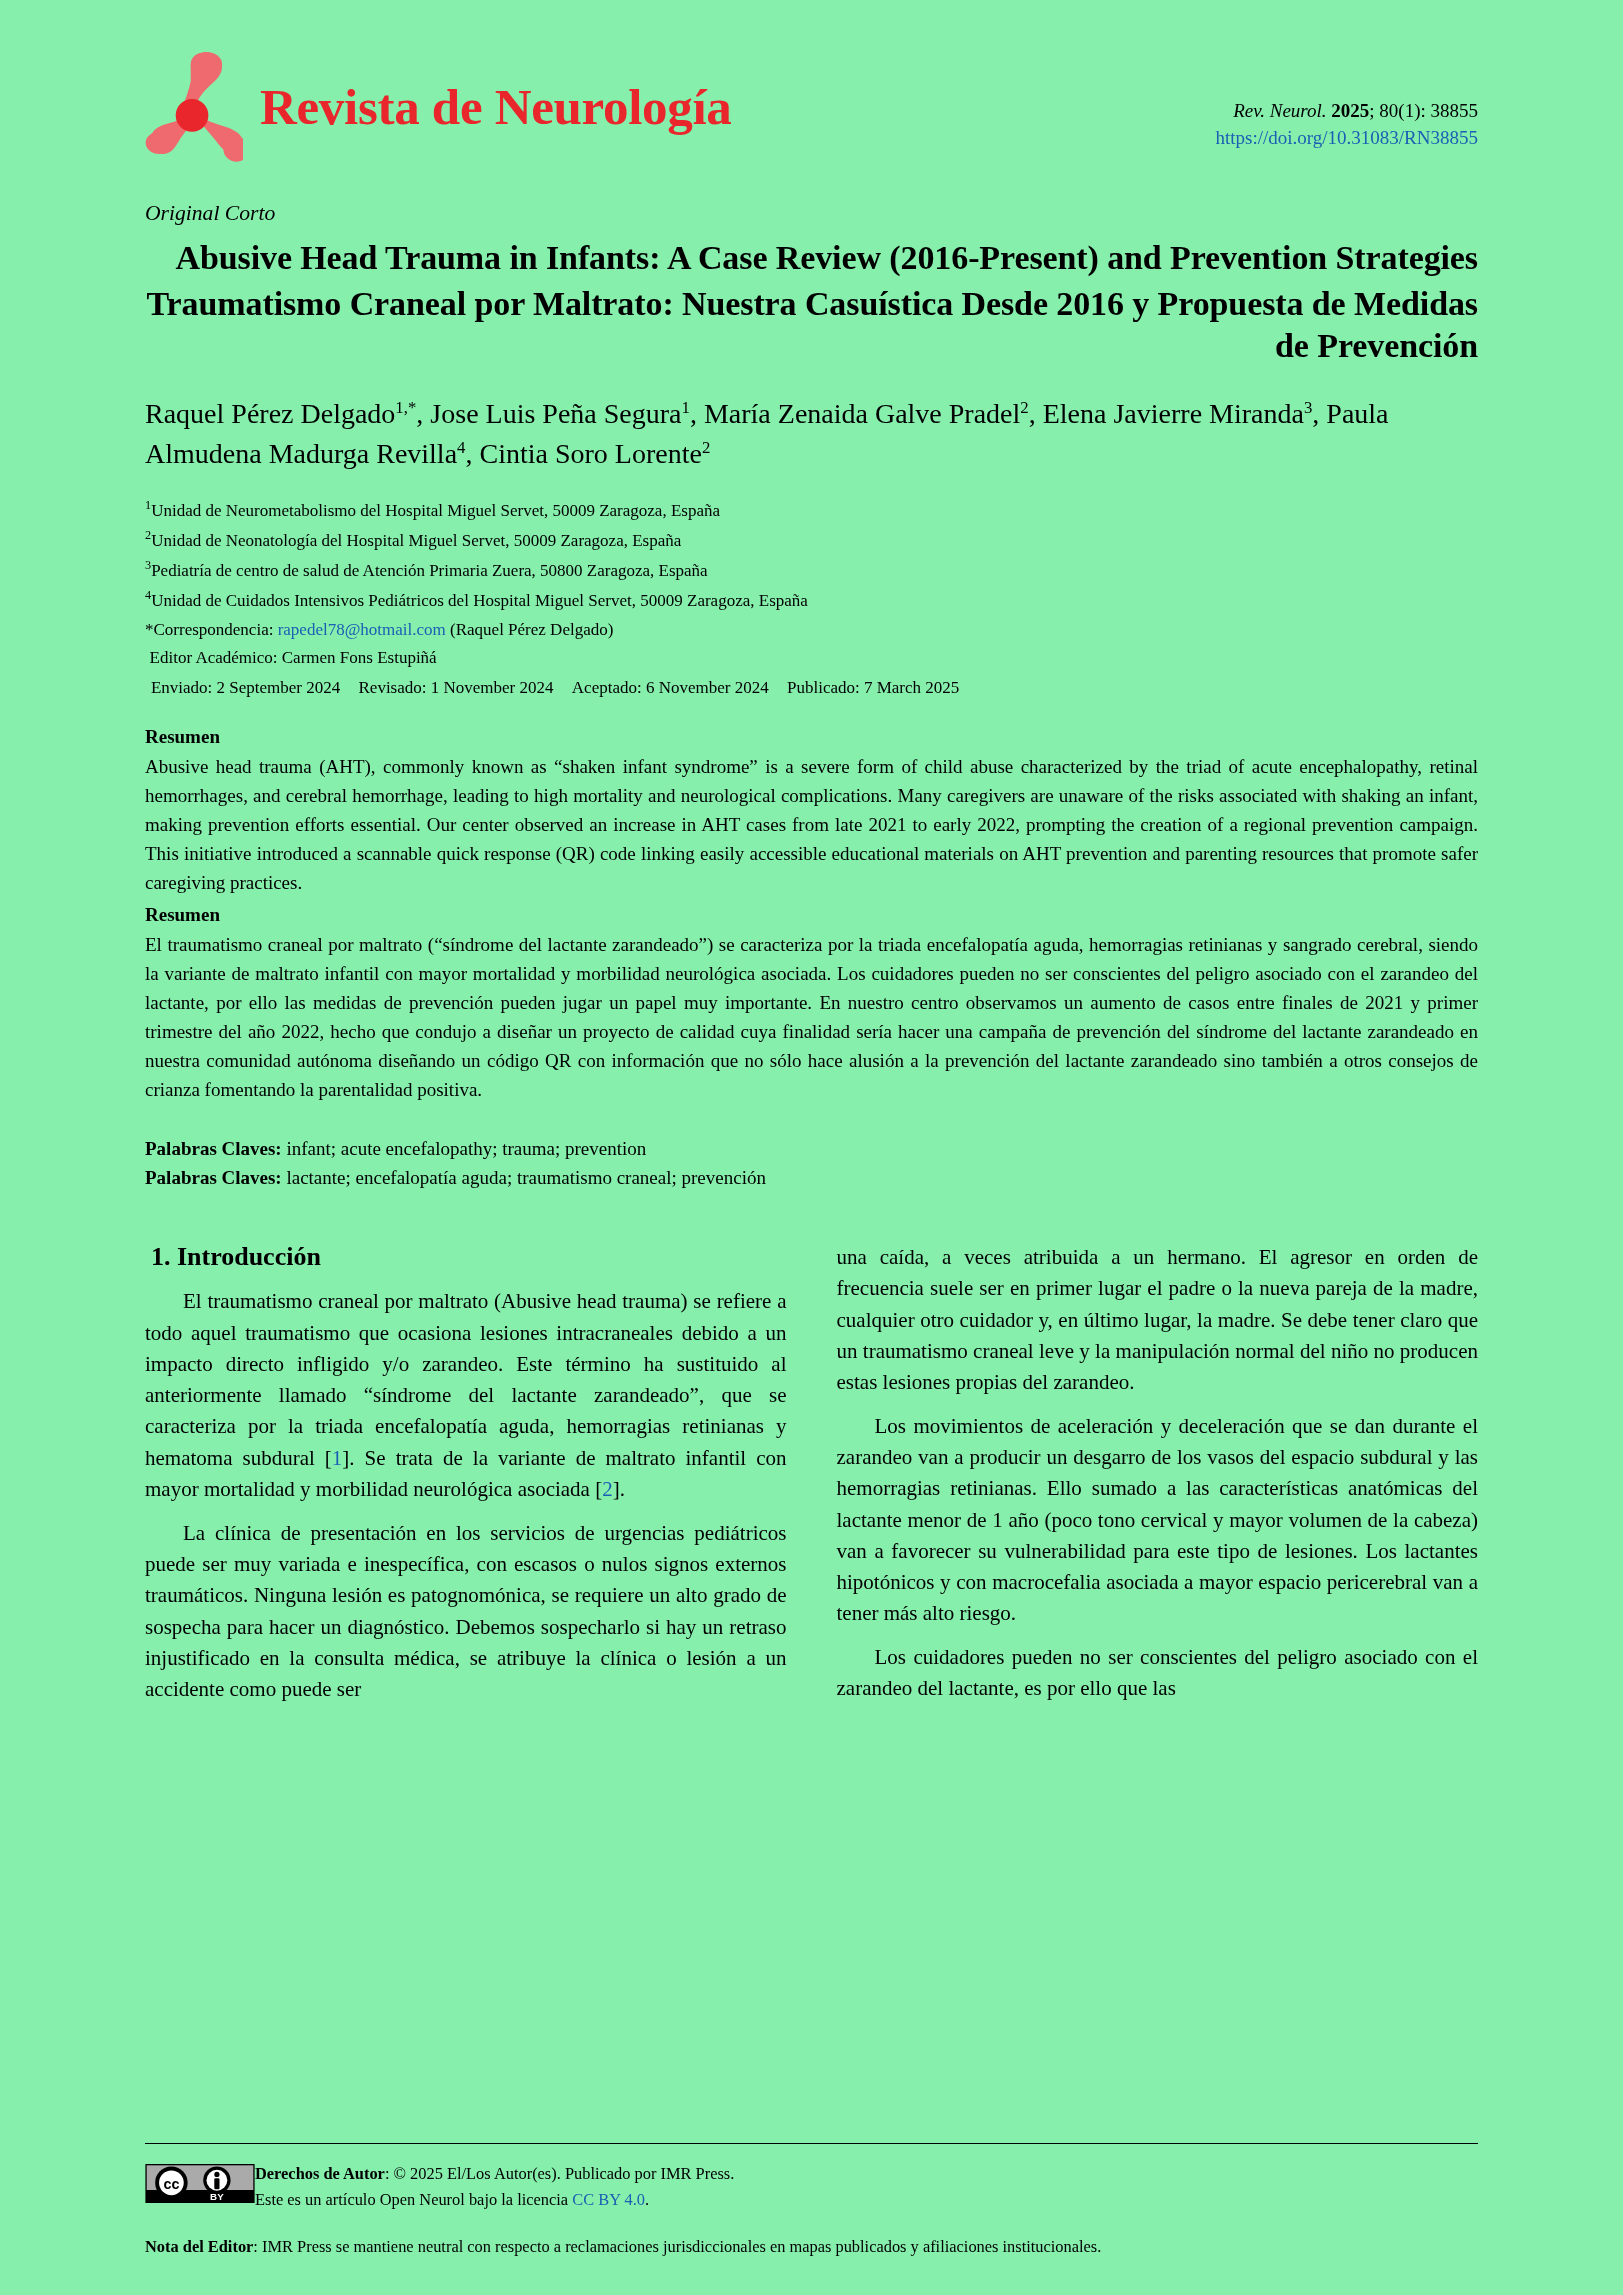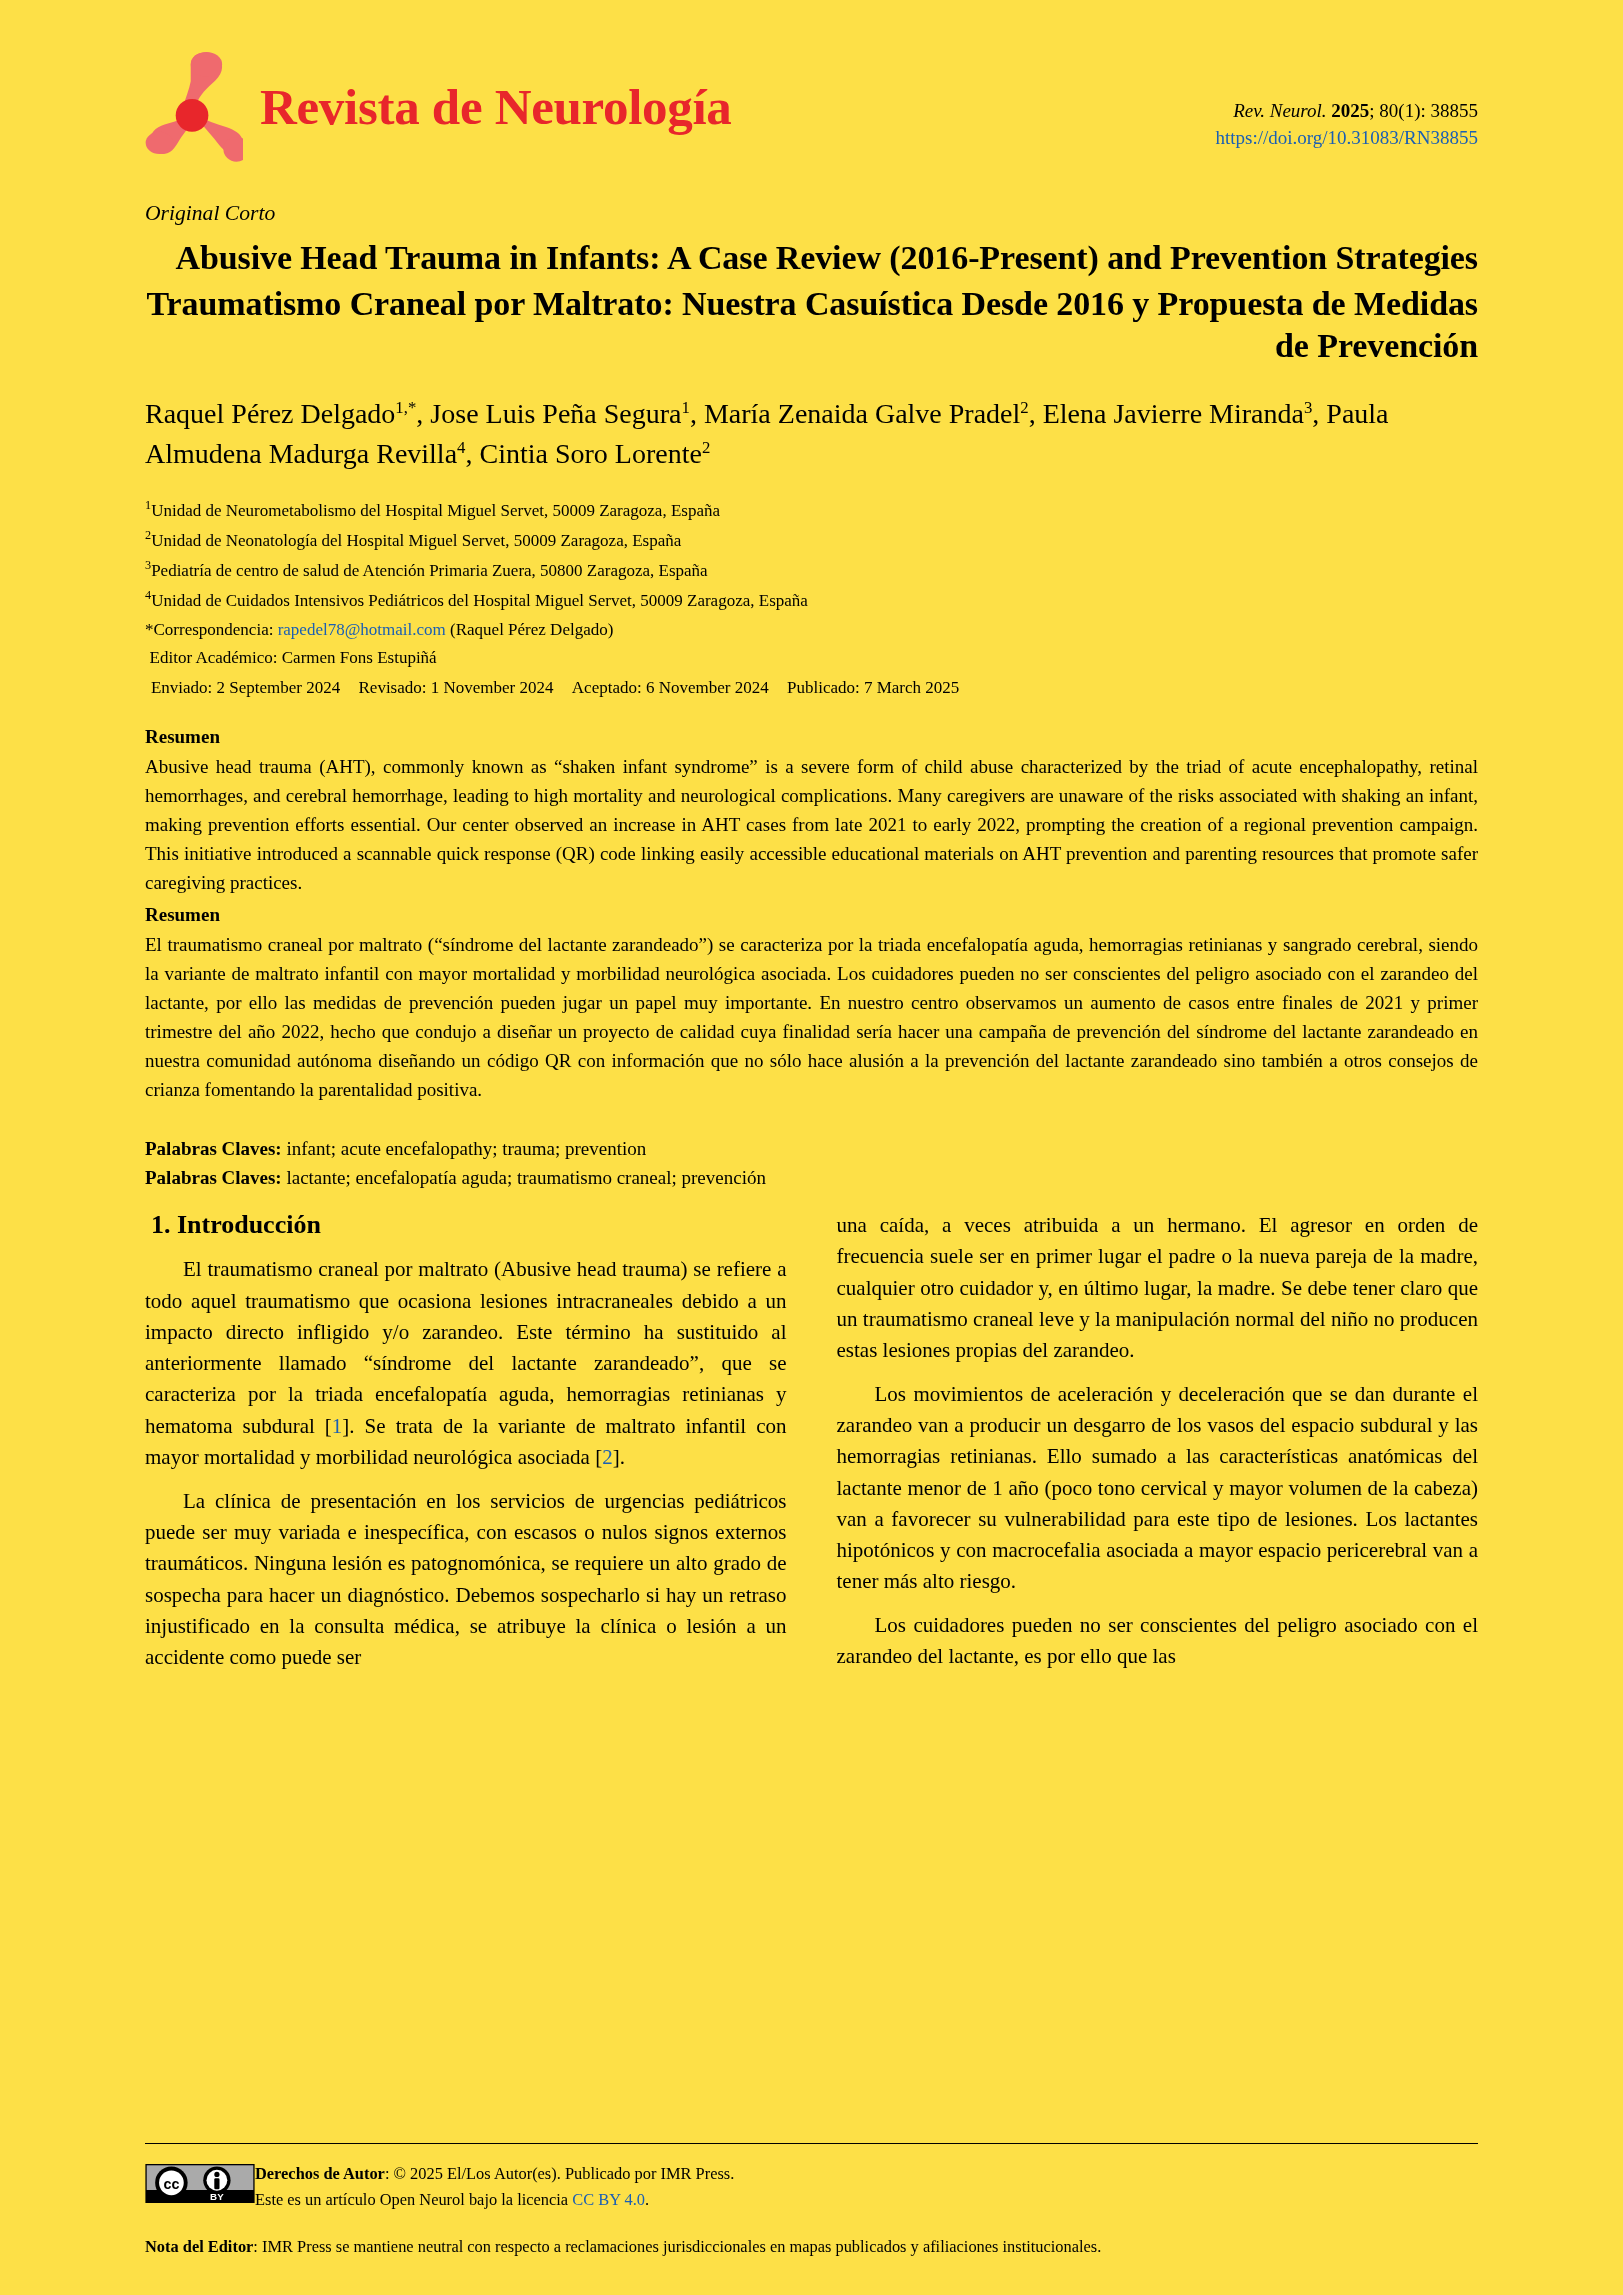--- a/index.html
+++ b/index.html
@@ -4,21 +4,21 @@
 <style>
   html, body {
     margin: 0;
     padding: 0;
     background: #ffffff;
   }
   .page {
     position: relative;
     width: 1623px;
     height: 2295px;
-    background: #fde047;
+    background: #86efac;
     font-family: "Liberation Serif", "DejaVu Serif", serif;
     color: #000000;
     box-sizing: border-box;
     padding: 0 145px;
     overflow: hidden;
   }
 
   
   .masthead {
     display: flex;
@@ -130,21 +130,21 @@
   .kw-line {
     font-size: 19px;
     line-height: 1.56;
   }
   .kw-label { font-weight: 700; }
 
   
   .columns {
     display: flex;
     gap: 50px;
-    margin-top: 17px;
+    margin-top: 49px;
   }
   .col {
     flex: 1 1 0;
     min-width: 0;
   }
   .sec-head {
     font-weight: 700;
     font-size: 26px;
     margin: 0 0 14.4px 5.9px;
   }

